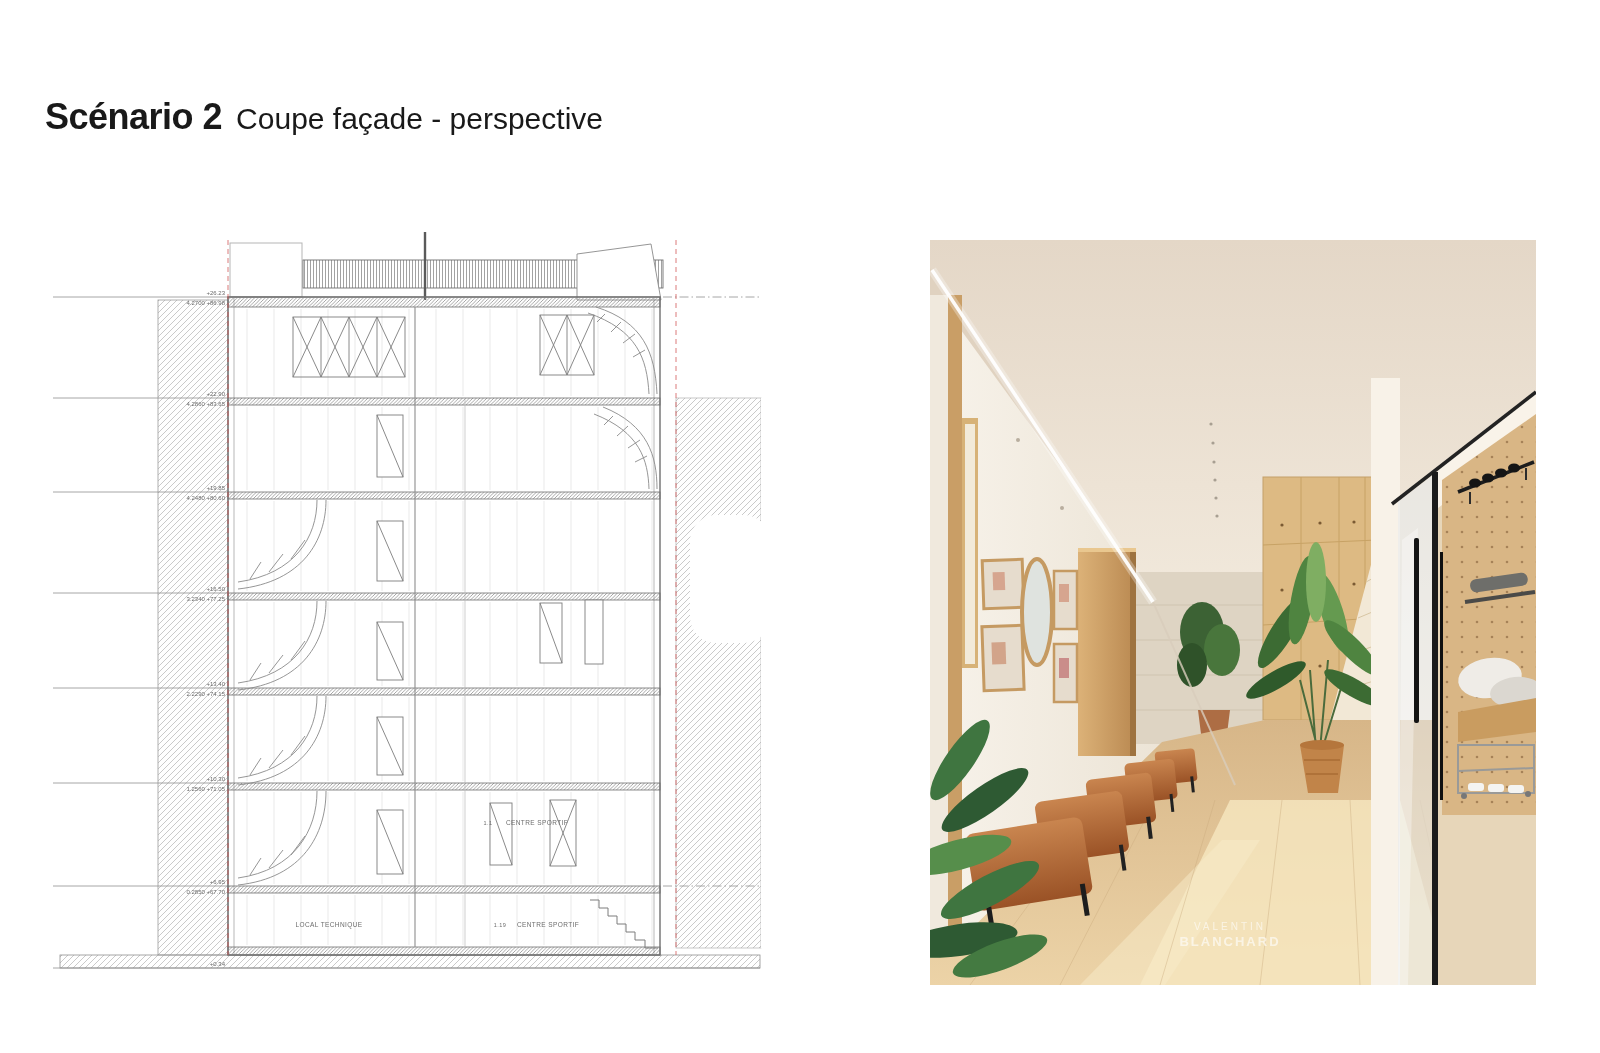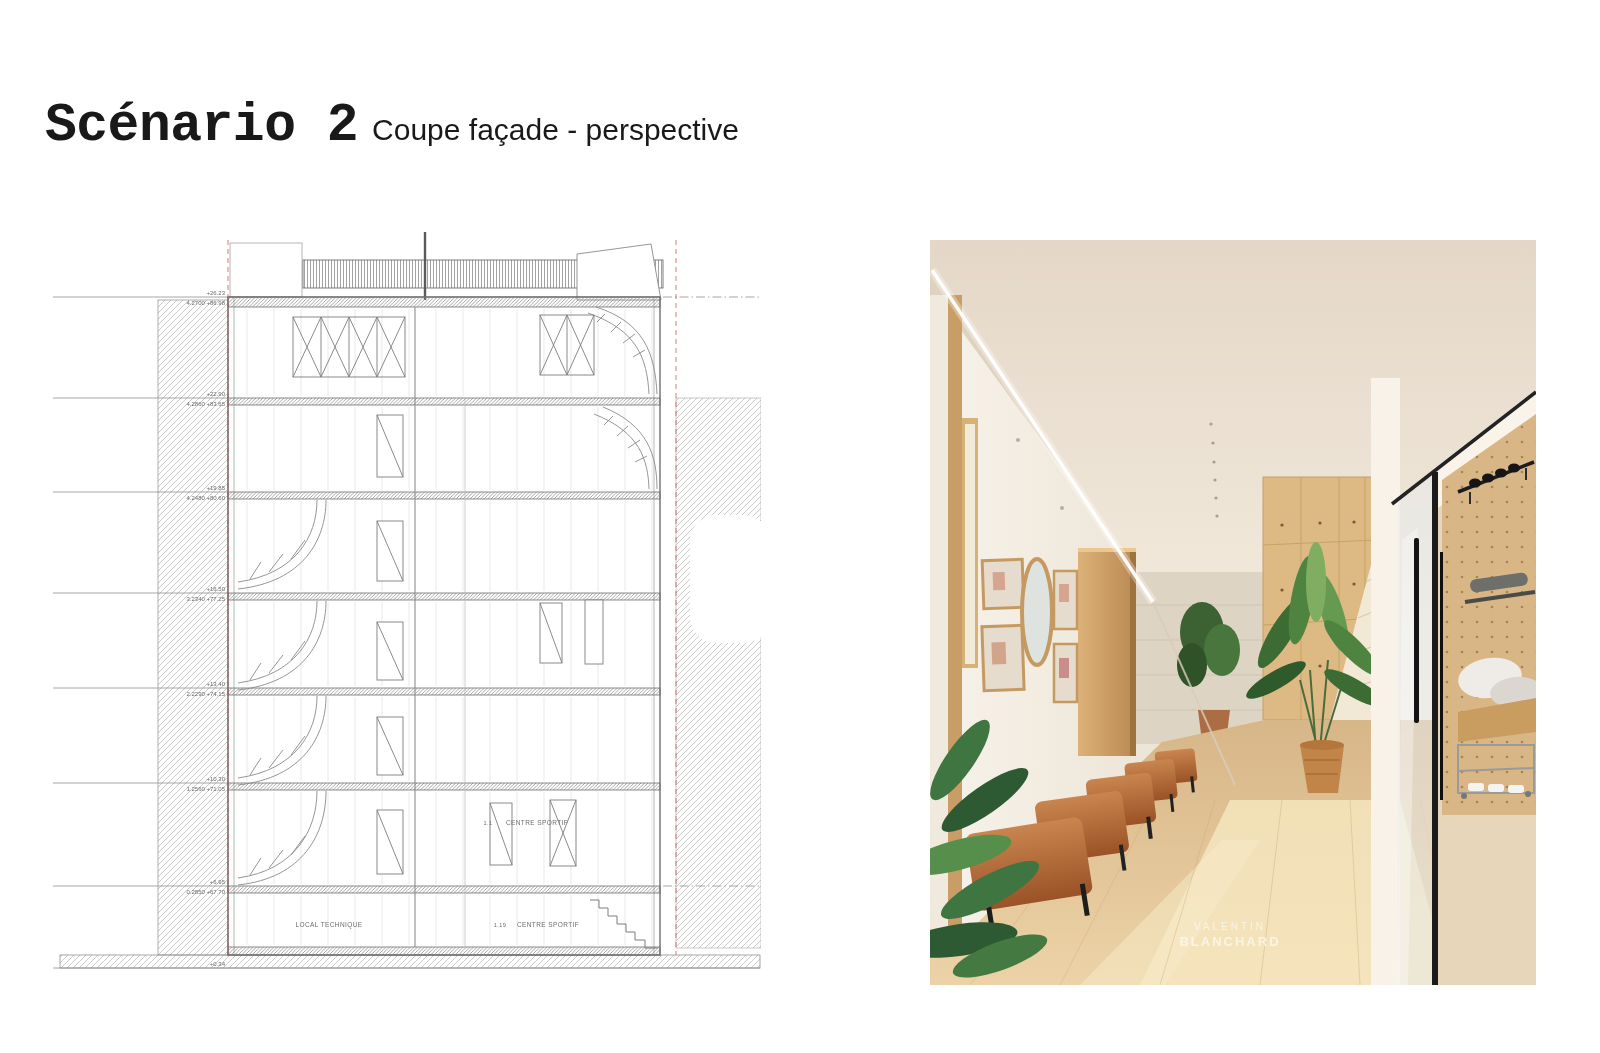--- a/index.html
+++ b/index.html
@@ -1,19 +1,19 @@
 <!DOCTYPE html>
 <html><head>
 <meta charset="utf-8">
 <style>
   html,body{margin:0;padding:0;background:#ffffff;}
   #app{position:relative;width:1600px;height:1053px;background:#ffffff;overflow:hidden;
        font-family:"Liberation Sans", sans-serif;}
   .title{position:absolute;left:45px;top:96px;white-space:nowrap;color:#191919;}
-  .title .main{font-size:53px;font-weight:700;letter-spacing:-0.5px;font-family:Liberation Mono, monospace;}
+  .title .main{font-size:36px;font-weight:700;letter-spacing:-0.5px;}
   .title .sub{font-size:30px;font-weight:400;margin-left:14px;text-align:center;}
   .figure{position:absolute;}
   svg text{font-family:"Liberation Sans", sans-serif;}
 </style>
 </head>
 <body>
 
 <div id="app">
 
   <div class="title">

